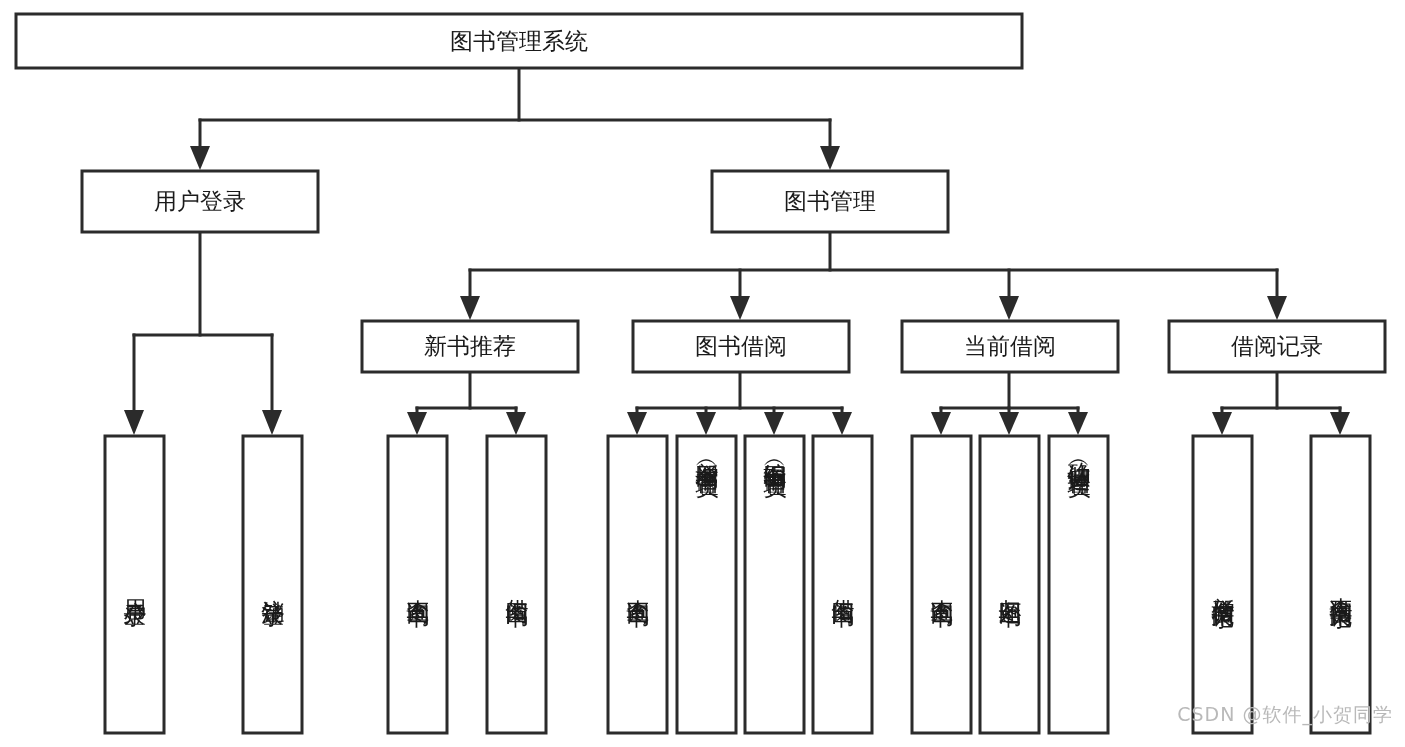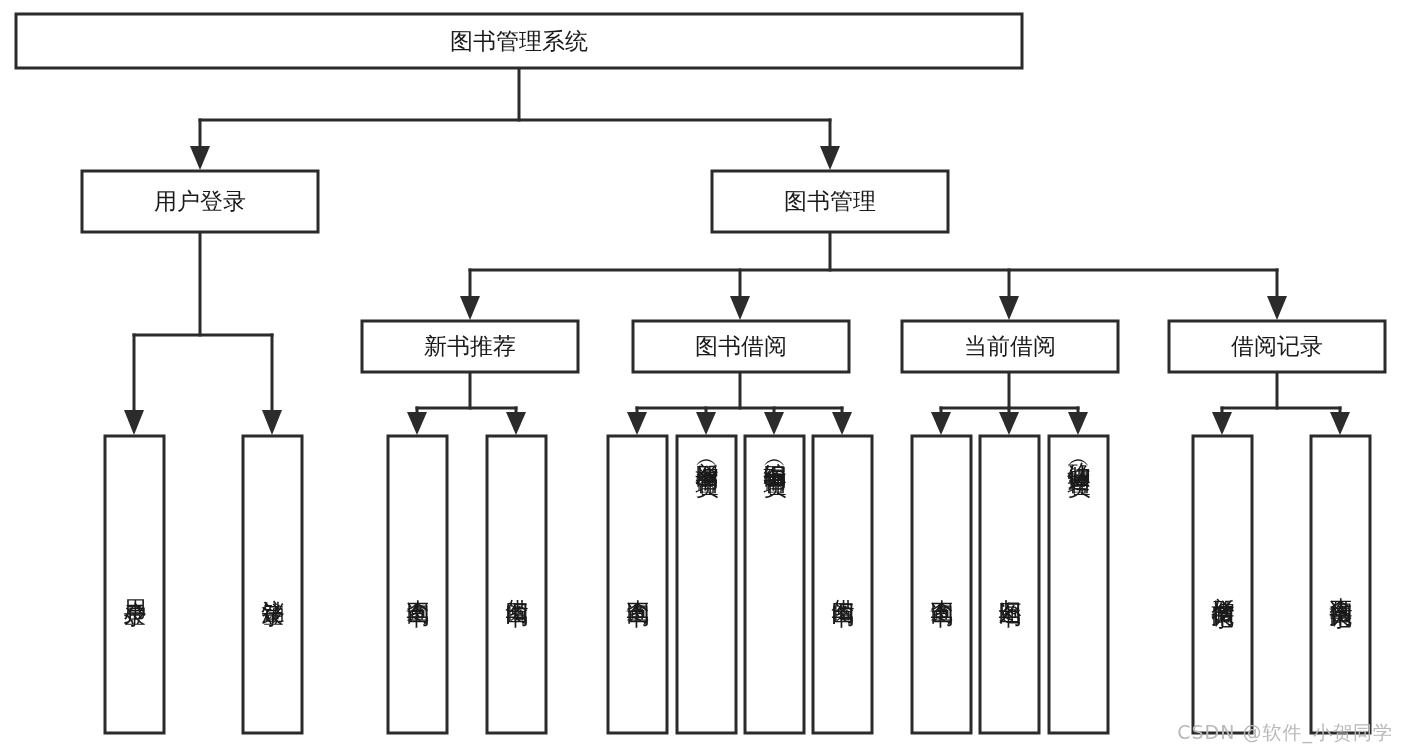--- a/index.html
+++ b/index.html
@@ -20,21 +20,21 @@
     position:absolute;
     display:flex;align-items:center;justify-content:center;
     writing-mode:vertical-rl;text-orientation:upright;
     font-family:"DejaVu Sans","Liberation Sans",sans-serif;
     font-size:23px;line-height:1.12;color:#1a1a1a;
     letter-spacing:2px;
     white-space:nowrap;
     pointer-events:none;
   }
   .watermark{
-    position:absolute;right:12px;bottom:1px;
+    position:absolute;right:12px;bottom:19px;
     font-family:"DejaVu Sans","Liberation Sans",sans-serif;
     font-size:19px;color:#b9b9b9;letter-spacing:1px;white-space:nowrap;
   }
 </style>
 </head>
 <body>
 
 <div id="stage">
 
   <svg id="diagram" viewBox="0 0 1405 747">

